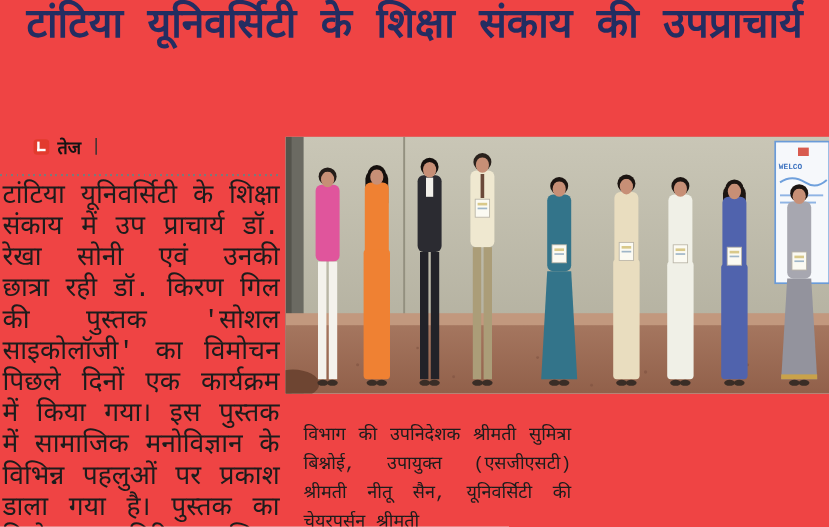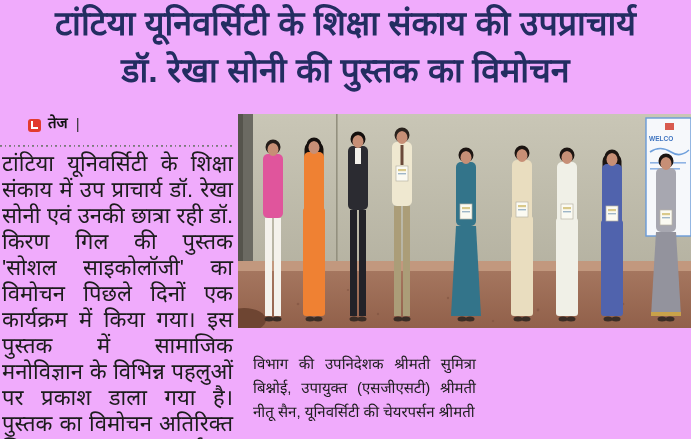--- a/index.html
+++ b/index.html
@@ -1,28 +1,28 @@
 <!DOCTYPE html>
 <html lang="hi"><head>
 <meta charset="utf-8">
 <style>
   html,body{margin:0;padding:0;background:#e9e9e9;}
   .page{
-    position:relative;width:691px;height:439px;background:#f0abfc;overflow:hidden;
-    font-family:Liberation Sans, sans-serif;
+    position:relative;width:691px;height:439px;background:#ef4444;overflow:hidden;
+    font-family:Liberation Mono, monospace;
   }
   .headline{
     position:absolute;top:0px;left:0;width:691px;margin:0;
     text-align:center;font-weight:bold;font-size:34px;line-height:47px;
     color:#232d61;letter-spacing:0px;
   }
   .headline .hl-line{display:block;}
   .byline{
     position:absolute;top:112px;left:28px;height:20px;
-    display:flex;align-items:flex-end;gap:7px;
+    display:flex;align-items:center;gap:7px;
     font-size:15px;font-weight:bold;color:#141414;
   }
   .byline-icon{
     width:13px;height:13px;background:#e23b2e;border-radius:3px;
     position:relative;flex:0 0 auto;
   }
   .byline-icon::after{
     content:"";position:absolute;left:3px;top:2px;width:5px;height:6px;
     border-left:2.5px solid #ffffff;border-bottom:2.5px solid #ffffff;
   }
@@ -47,21 +47,20 @@
   .caption-col1{left:237px;width:223px;}
   .caption-col2{left:463px;width:227px;}
 </style>
 </head>
 <body>
 
 <div class="page">
 
   <h1 class="headline">
     <span class="hl-line">टांटिया यूनिवर्सिटी के शिक्षा संकाय की उपप्राचार्य</span>
-    <span class="hl-line">डॉ. रेखा सोनी की पुस्तक का विमोचन</span>
   </h1>
 
   <div class="byline">
     <span class="byline-icon"></span>
     <span>तेज</span>
     <span class="byline-divider">|</span>
   </div>
 
   <div class="dotted-divider"></div>
 

